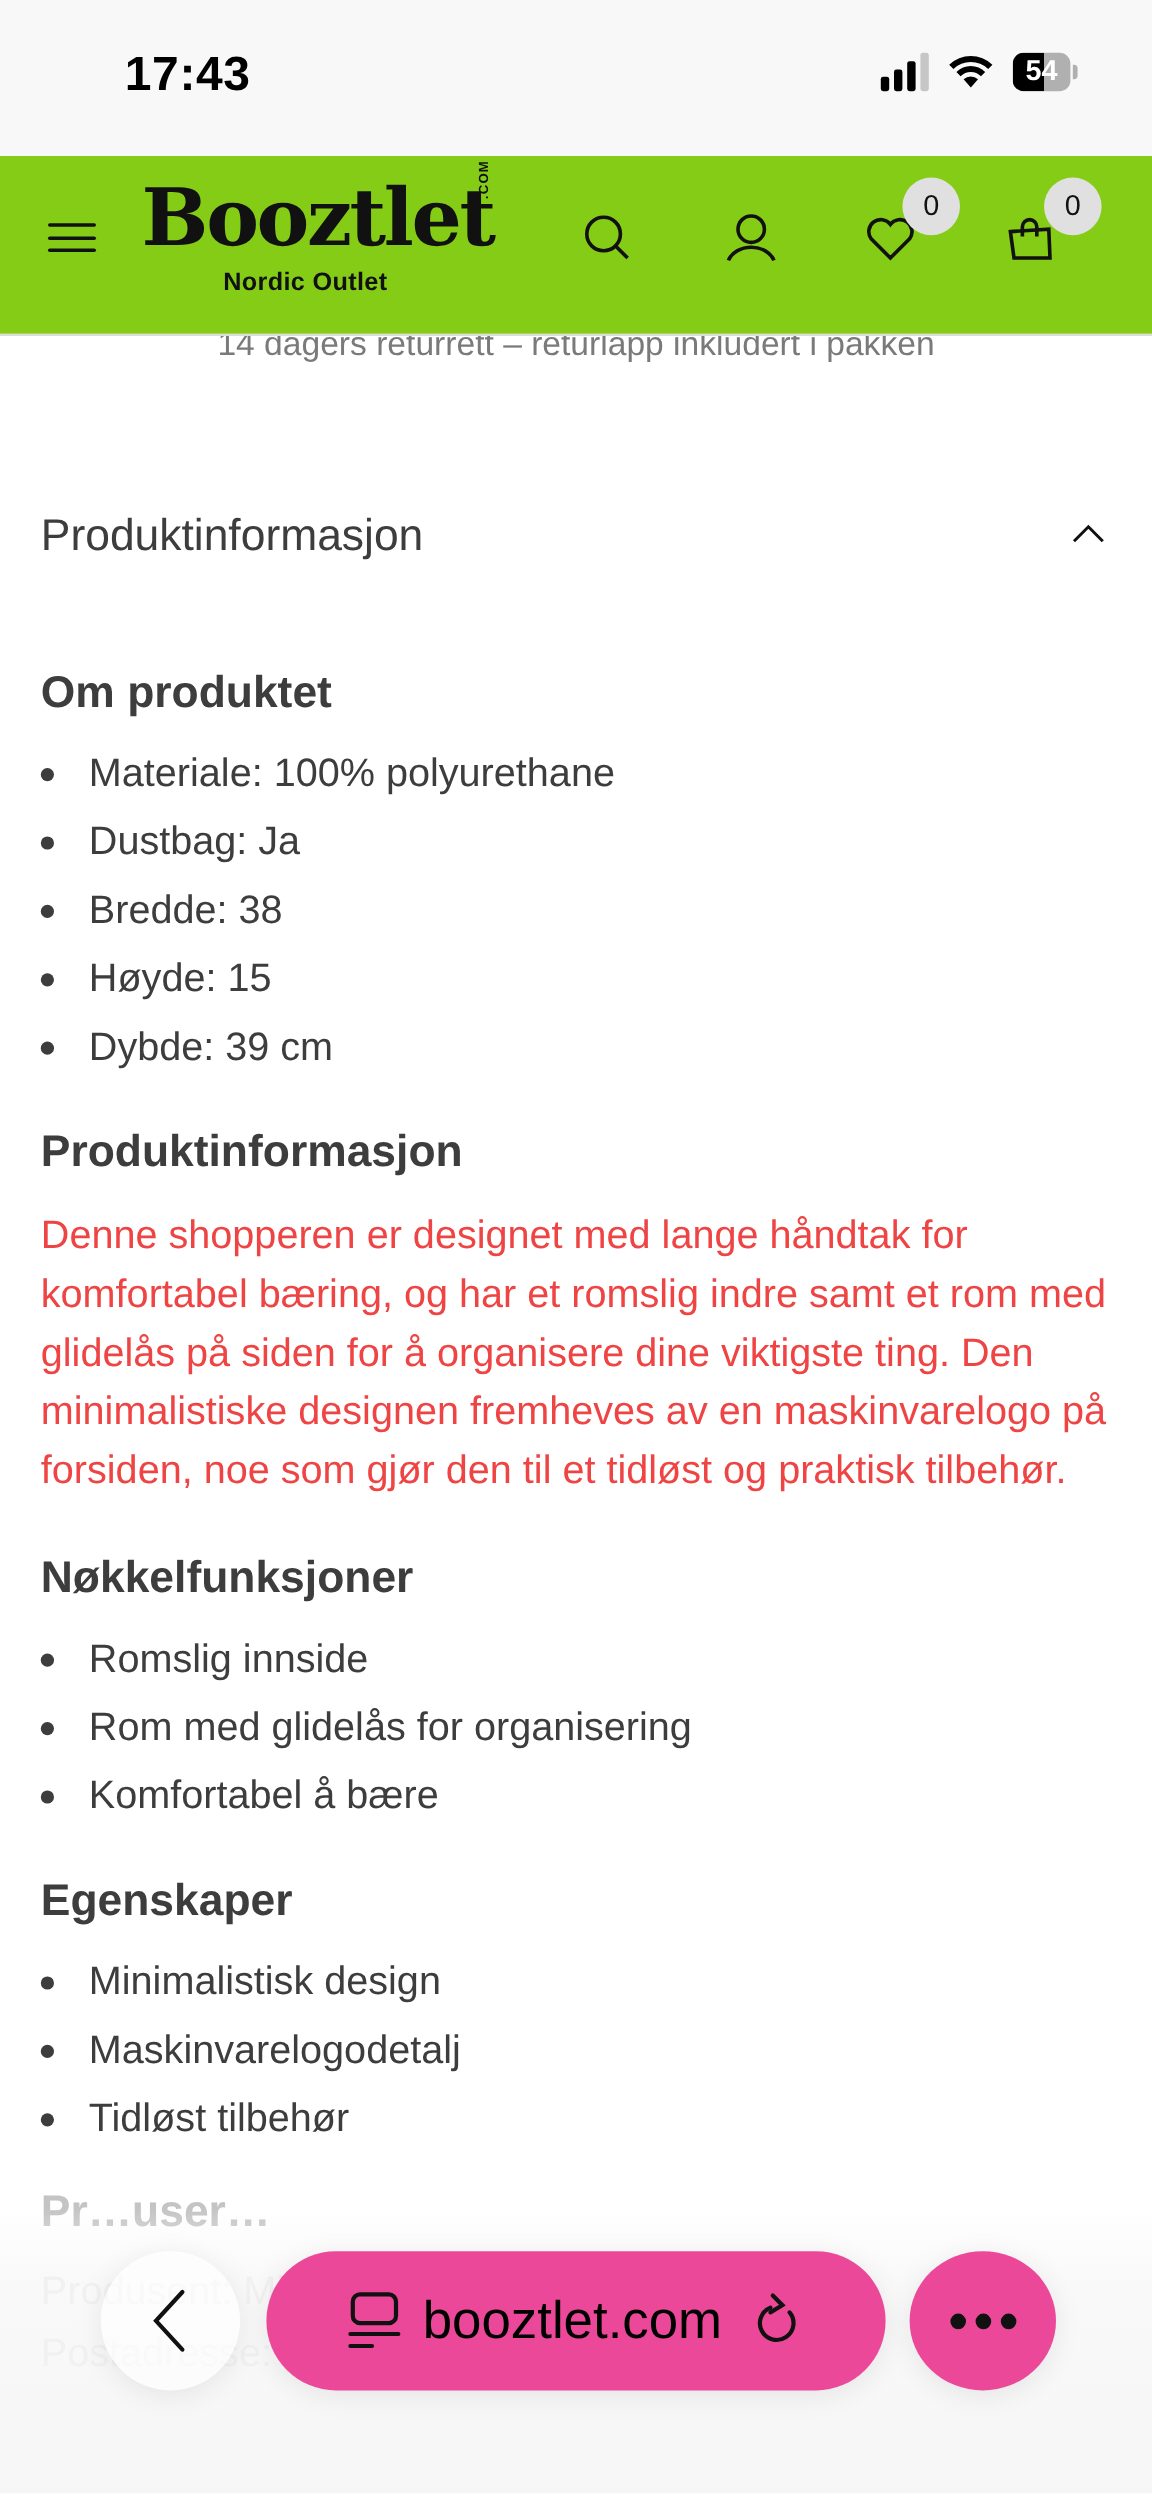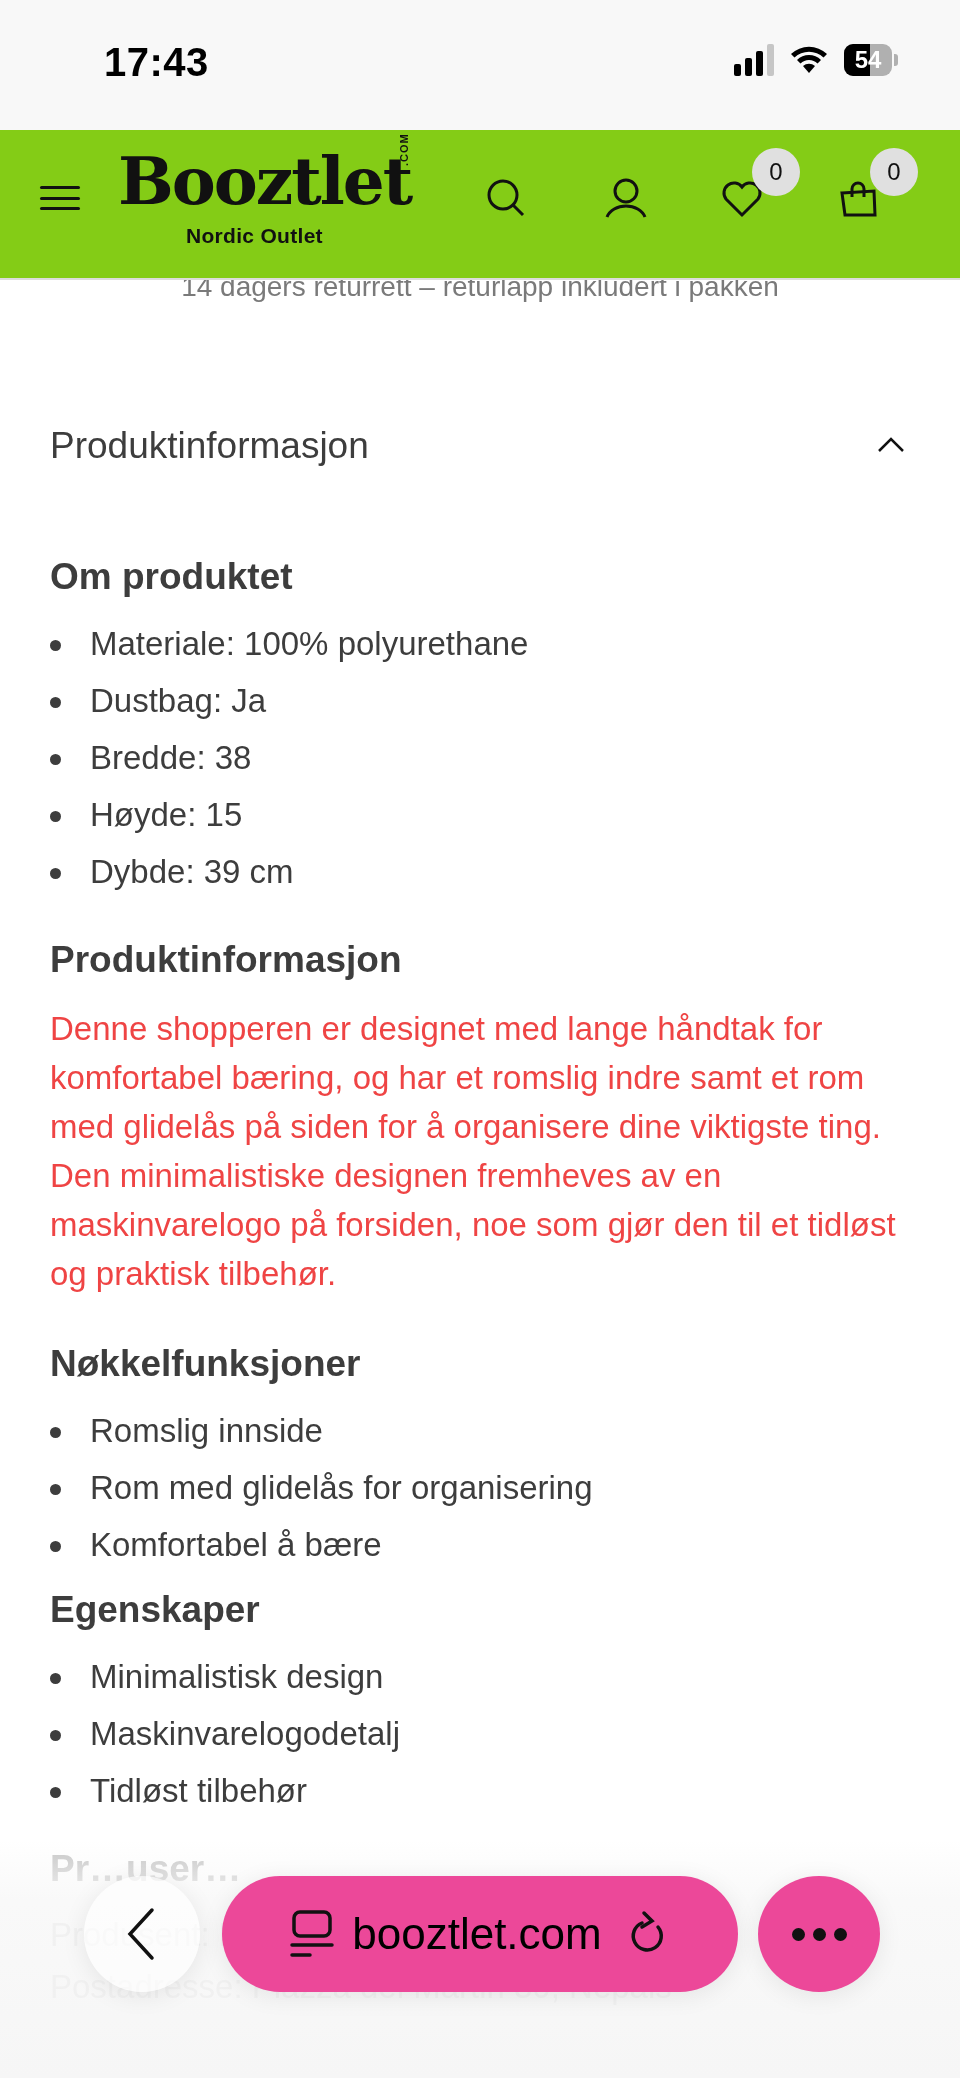--- a/index.html
+++ b/index.html
@@ -25,21 +25,21 @@
     .logo { position: absolute; left: 118px; top: 14px; width: 300px; height: 110px; }
     .logo-word { font-family: "DejaVu Serif", "Liberation Serif", serif; font-weight: 700; font-size: 66px; color: #111; letter-spacing: -2px; line-height: 1; position: absolute; left: 0; top: 4px; }
     .logo-com { position: absolute; left: 280px; top: 22px; font-size: 11px; font-weight: 700; color: #111; transform: rotate(-90deg); transform-origin: left top; letter-spacing: 1px; }
     .logo-sub { position: absolute; left: 68px; top: 80px; font-size: 21px; font-weight: 700; color: #111; letter-spacing: 0.3px; }
 
     .hdr-icon { position: absolute; top: 38px; width: 60px; height: 60px; display: flex; align-items: center; justify-content: center; }
     .hdr-icon svg { width: 46px; height: 46px; }
     .badge { position: absolute; width: 48px; height: 48px; border-radius: 50%; background: #e0e0e0; display: flex; align-items: center; justify-content: center; font-size: 24px; color: #111; }
 
     
-    .content { position: absolute; top: 270px; left: 0; width: 960px; padding: 0 50px; }
+    .content { position: absolute; top: 270px; left: 0; width: 960px; padding: 0 34px; }
     .return-note { font-size: 28px; color: #7a7a7a; text-align: center; margin-top: 2px; height: 40px; line-height: 30px; }
     .accordion-head { position: relative; margin-top: 104px; height: 60px; display: flex; align-items: center; }
     .accordion-title { font-size: 37px; color: #3d3d3d; }
     .chevron-up { position: absolute; right: 4px; top: 14px; width: 30px; height: 30px; }
     .sub-h { font-size: 37px; color: #3d3d3d; margin-top: 46px; line-height: 44px; font-weight: 700; }
     .sub-h.first { margin-top: 79px; }
     ul.bullets { list-style: none; margin-top: 16px; }
     ul.bullets li { position: relative; padding-left: 40px; font-size: 33px; line-height: 57px; color: #3d3d3d; }
     ul.bullets li::before { content: ""; position: absolute; left: 0; top: 25px; width: 11px; height: 11px; border-radius: 50%; background: #3d3d3d; }
     .para { font-size: 33px; line-height: 49px; color: #ef4444; margin-top: 22px; }
@@ -147,21 +147,21 @@
   <div class="sub-h" style="margin-top:38px">Produktinformasjon</div>
   <p class="para">Denne shopperen er designet med lange håndtak for komfortabel bæring, og har et romslig indre samt et rom med glidelås på siden for å organisere dine viktigste ting. Den minimalistiske designen fremheves av en maskinvarelogo på forsiden, noe som gjør den til et tidløst og praktisk tilbehør.</p>
 
   <div class="sub-h" style="margin-top:44px">Nøkkelfunksjoner</div>
   <ul class="bullets">
     <li>Romslig innside</li>
     <li>Rom med glidelås for organisering</li>
     <li>Komfortabel å bære</li>
   </ul>
 
-  <div class="sub-h" style="margin-top:15px">Egenskaper</div>
+  <div class="sub-h" style="margin-top:38px">Egenskaper</div>
   <ul class="bullets">
     <li>Minimalistisk design</li>
     <li>Maskinvarelogodetalj</li>
     <li>Tidløst tilbehør</li>
   </ul>
 
   <div class="fade-section">
     <div class="fade-h">Pr…user…</div>
     <div class="fade-line">Produsent: Miriada S.p.a</div>
     <div class="fade-line">Postadresse: Piazza dei Martiri 30, Nepals</div>

